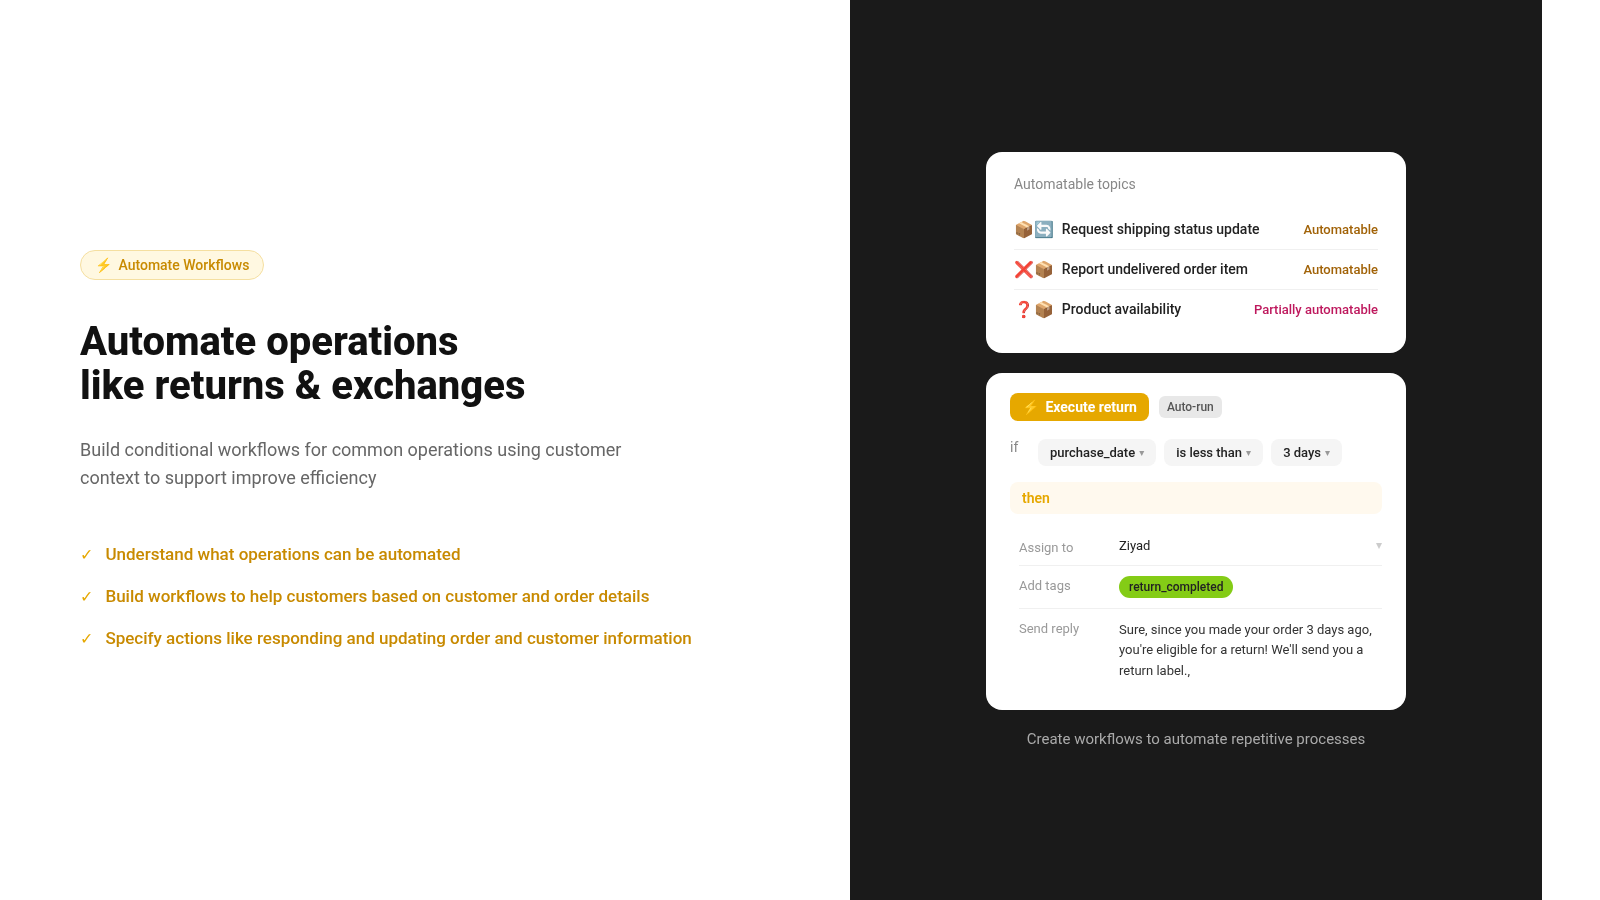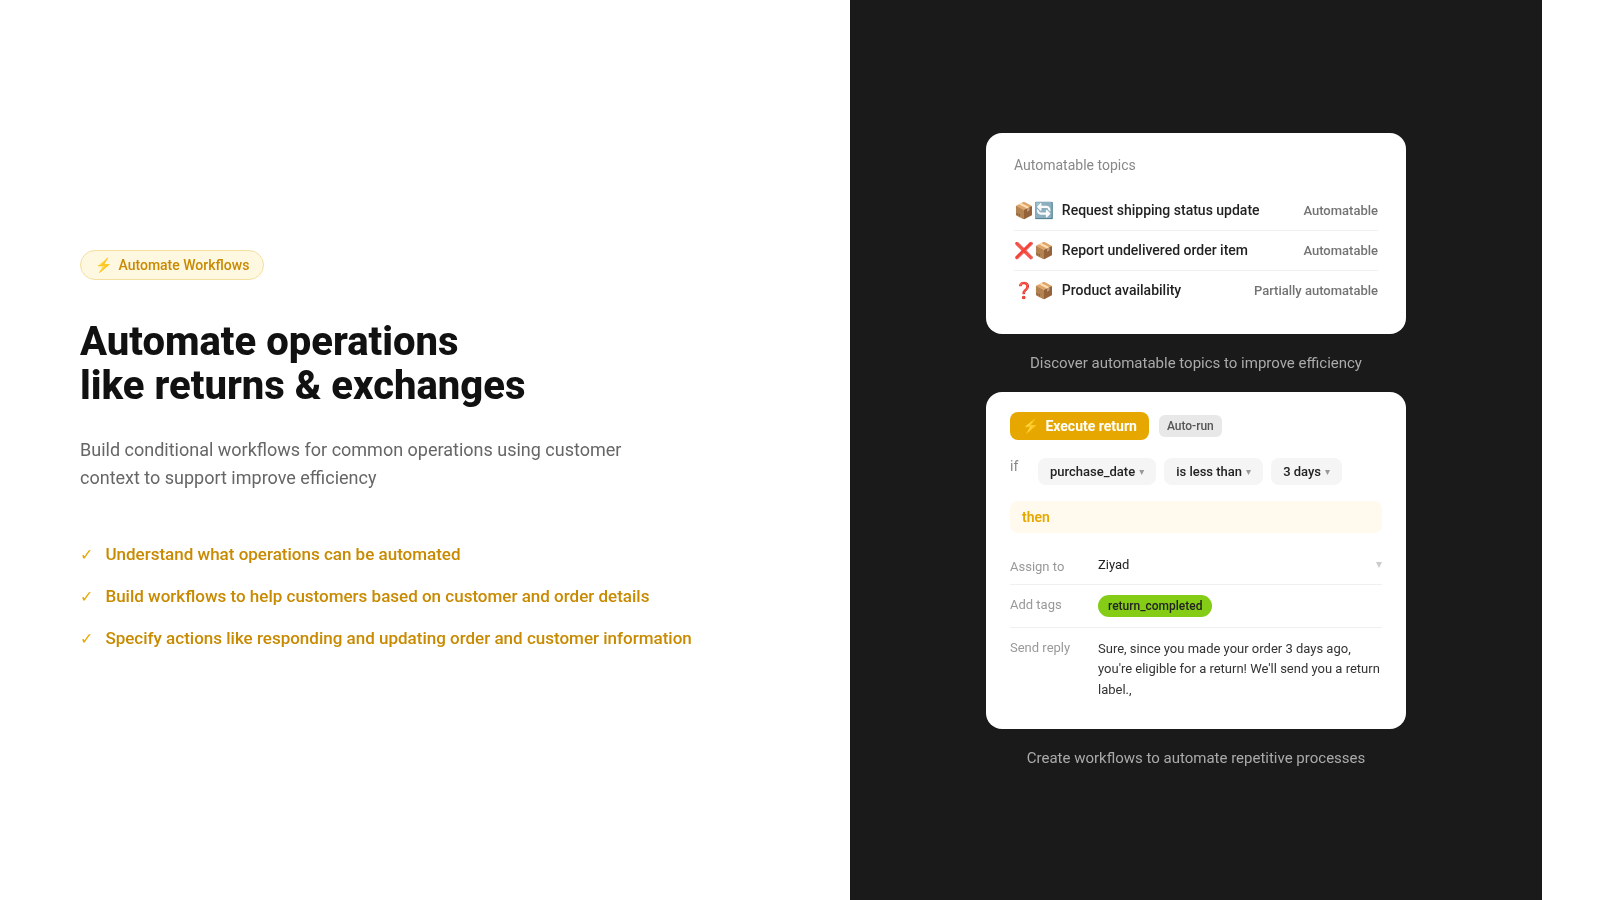--- a/index.html
+++ b/index.html
@@ -132,26 +132,26 @@
       display: flex;
       gap: 2px;
     }
     .topic-name {
       font-size: 14px;
       color: #222222;
       font-weight: 500;
     }
     .status-automatable {
       font-size: 13px;
-      color: #737373;
+      color: #a16207;
       font-weight: 500;
     }
     .status-partial {
       font-size: 13px;
-      color: #737373;
+      color: #be185d;
       font-weight: 500;
     }
 
     
     .caption {
       font-size: 15px;
       color: #aaaaaa;
       text-align: center;
     }
 
@@ -229,23 +229,24 @@
       padding: 8px 12px;
       font-size: 14px;
       color: #e6a800;
       font-weight: 600;
       margin-bottom: 14px;
     }
 
     .action-row {
       display: flex;
       align-items: flex-start;
-      gap: 8px;
+      gap: 20px;
       padding: 10px 0;
       border-bottom: 1px solid #f0f0f0;
+      margin-left: 9px;
     }
     .action-row:last-child {
       border-bottom: none;
     }
     .action-label {
       font-size: 13px;
       color: #999999;
       min-width: 80px;
       padding-top: 2px;
     }
@@ -334,21 +335,20 @@
         <div class="topic-row">
       <div class="topic-left">
         <span class="topic-icons">❓📦</span>
         <span class="topic-name">Product availability</span>
       </div>
       <span class="status-partial">Partially automatable</span>
     </div>
       </div>
   </div>
 
-  <p class="caption">Discover automatable topics to improve efficiency</p>
 
   <div class="workflow-card">
     <div class="workflow-header">
       <div class="workflow-title-badge">
         <span class="workflow-title-icon">⚡</span>
         <span class="workflow-title-text">Execute return</span>
       </div>
       <span class="auto-run-badge">Auto-run</span>
     </div>
 

